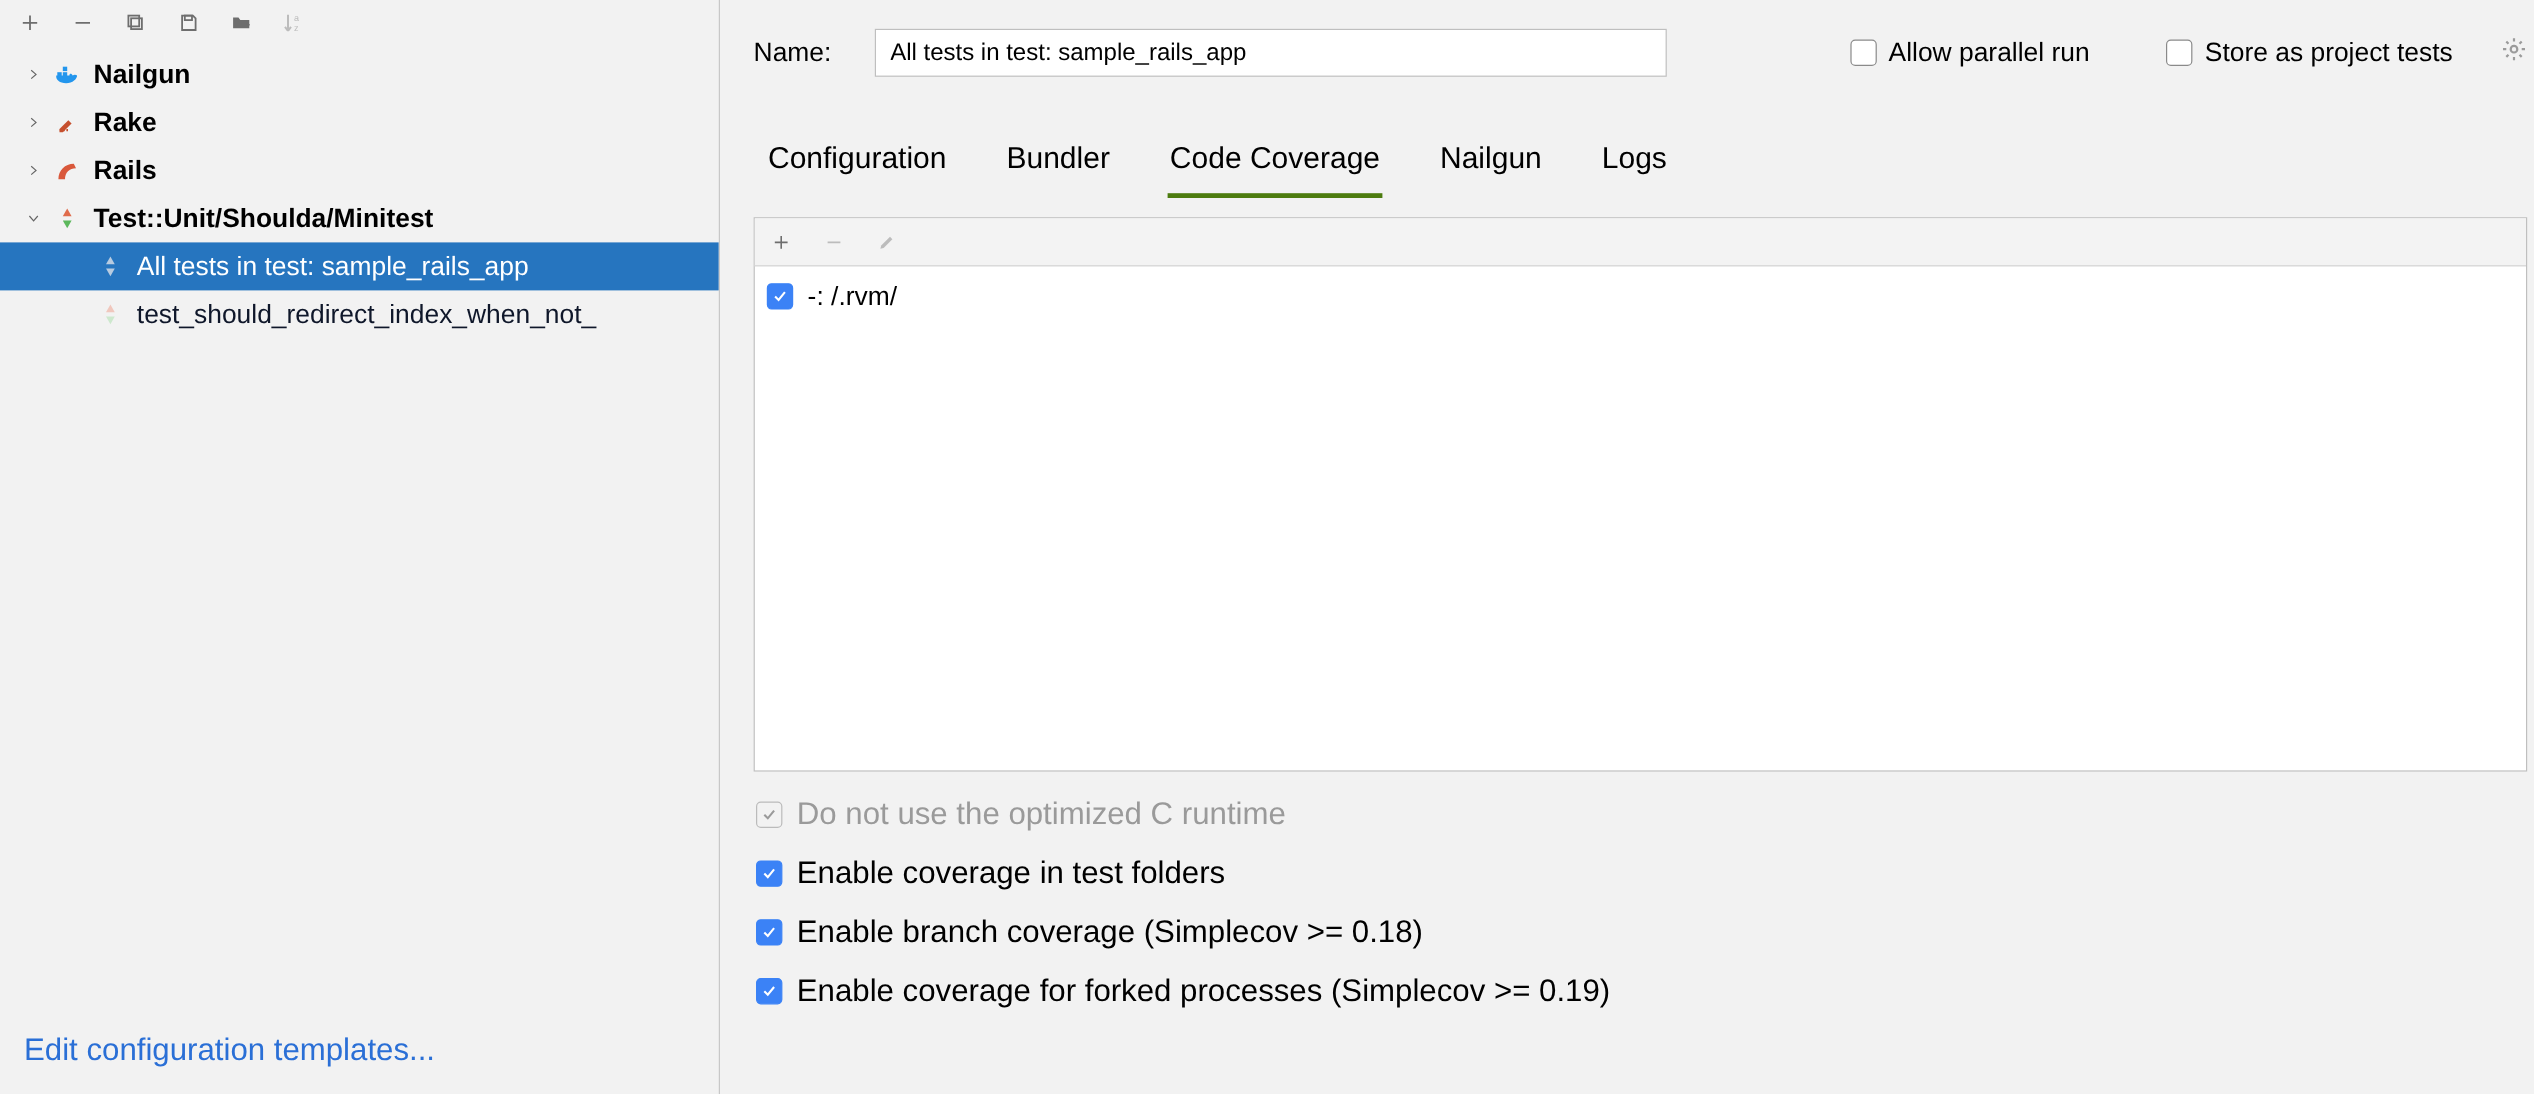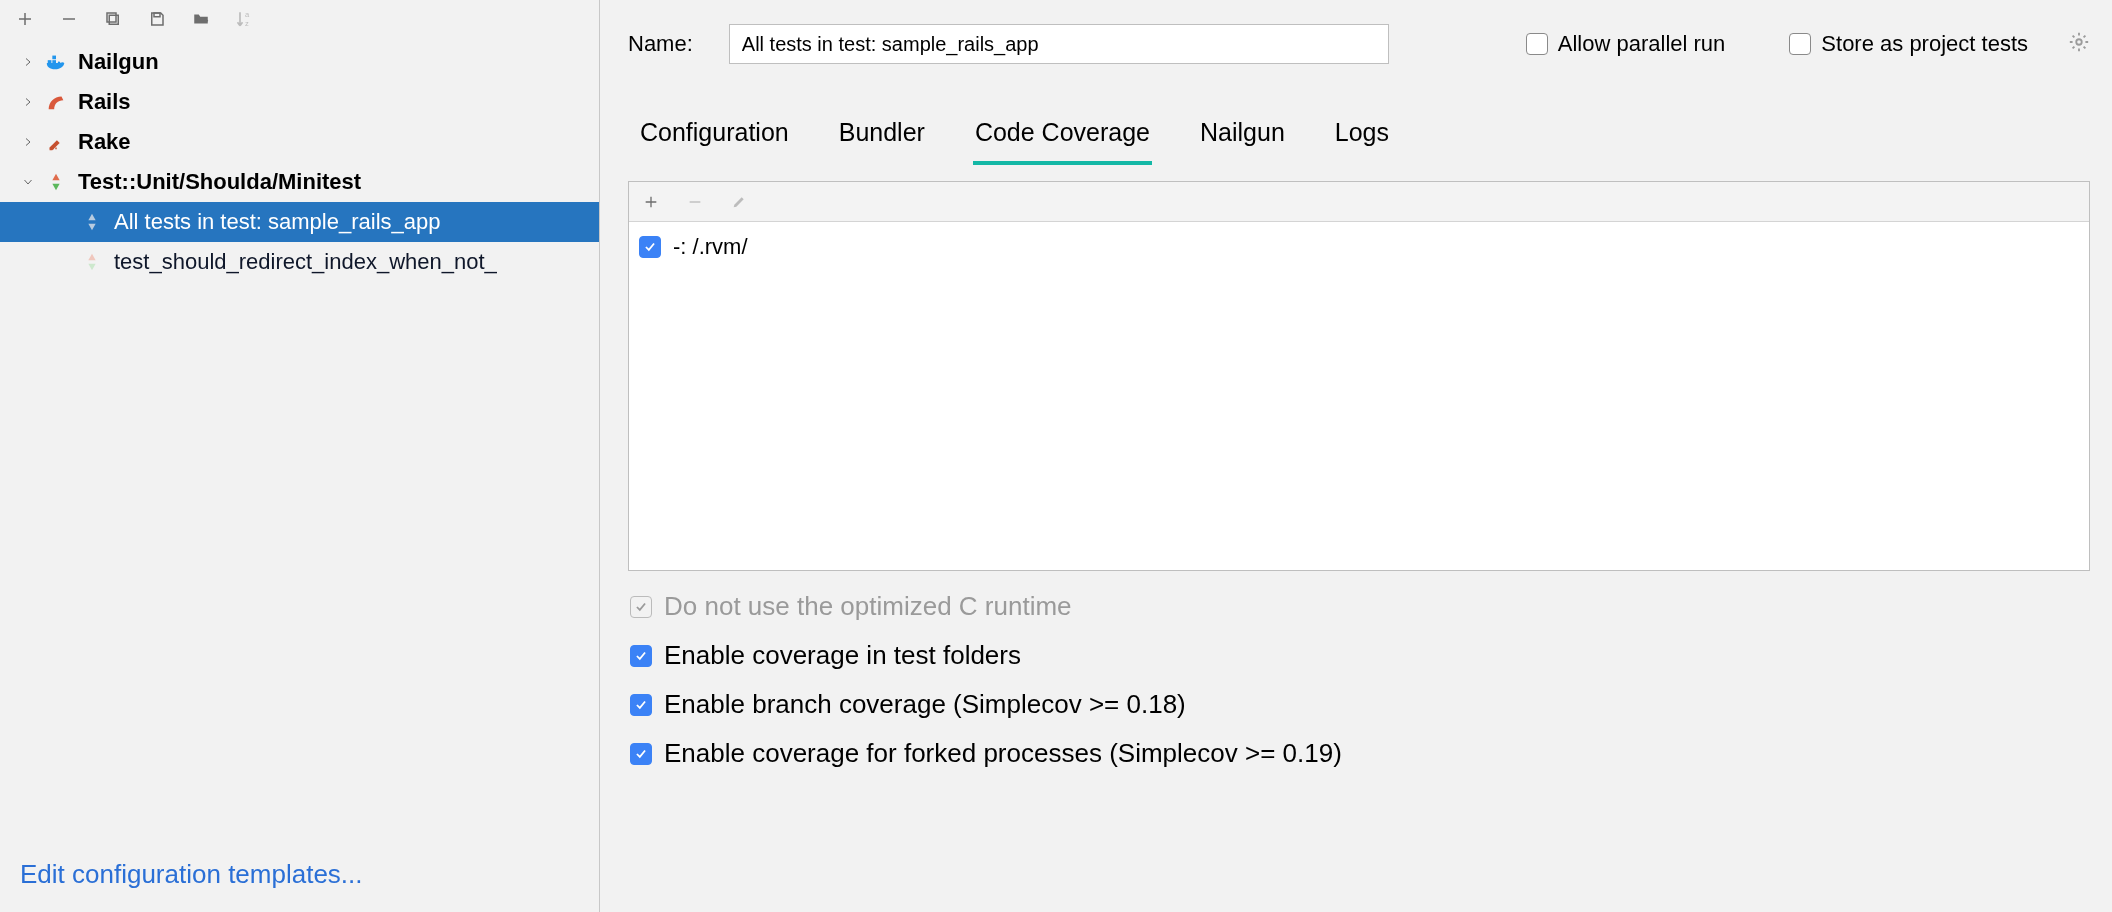--- a/index.html
+++ b/index.html
@@ -59,21 +59,21 @@
   }
   .tree-row.dimmed .lbl { color: #0f172a; }
   .sidebar-footer {
     padding: 14px 20px 22px 20px;
   }
   .link { color: #2a6fd6; cursor: pointer; font-size: 26px; }
 
   .main {
     flex: 1;
     background: #f2f2f2;
-    padding: 24px 22px 0 28px;
+    padding: 24px 6px 0 28px;
     display: flex; flex-direction: column;
   }
   .name-row {
     display: flex; align-items: center; gap: 36px;
     margin-bottom: 48px;
   }
   .name-label { font-size: 22px; }
   .name-input {
     width: 660px; height: 40px;
     background: #fff;
@@ -116,29 +116,29 @@
     padding-left: 10px;
     border-bottom: 0;
   }
   .tab {
     font-size: 25px;
     padding: 6px 2px 14px 2px;
     cursor: pointer;
     color: #000000;
   }
   .tab.active {
-    border-bottom: 4px solid #14b8a6;
+    border-bottom: 4px solid #4d7c0f;
   }
 
   .panel {
     margin-top: 16px;
     border: 1px solid #bfbfbf;
     background: #fff;
     display: flex; flex-direction: column;
-    height: 390px;
+    height: 462px;
   }
   .panel-toolbar {
     height: 40px;
     background: #f3f3f3;
     border-bottom: 1px solid #d4d4d4;
     display: flex; align-items: center; gap: 24px;
     padding: 0 12px;
     color: #8a8a8a;
   }
   .panel-toolbar .tb-icon { width: 20px; height: 20px; display:flex;align-items:center;justify-content:center; cursor:pointer; }
@@ -223,39 +223,39 @@
       </div>
 
       <div class="tree-row bold">
         <span class="chevron">
           <svg width="12" height="12" viewBox="0 0 24 24">
               <path d="M8 5l8 7-8 7" fill="none" stroke="#666" stroke-width="2"></path>
             </svg>
         </span>
         <span class="node-icon">
           <svg width="22" height="22" viewBox="0 0 24 24">
-              <path d="M4 20c0-8 6-14 14-14l2 4c-6 0-10 4-10 10H4z" fill="#d9583b"></path>
-            </svg>
-        </span>
-        <span class="lbl">Rails</span>
+              <path d="M5 18l8-8 3 3-8 8H5v-3z" fill="#c6502e"></path>
+              <path d="M6 20v-2M9 20v-2M12 20v-2" stroke="#c6502e" stroke-width="1.5"></path>
+            </svg>
+        </span>
+        <span class="lbl">Rake</span>
       </div>
 
       <div class="tree-row bold">
         <span class="chevron">
           <svg width="12" height="12" viewBox="0 0 24 24">
               <path d="M8 5l8 7-8 7" fill="none" stroke="#666" stroke-width="2"></path>
             </svg>
         </span>
         <span class="node-icon">
           <svg width="22" height="22" viewBox="0 0 24 24">
-              <path d="M5 18l8-8 3 3-8 8H5v-3z" fill="#c6502e"></path>
-              <path d="M6 20v-2M9 20v-2M12 20v-2" stroke="#c6502e" stroke-width="1.5"></path>
-            </svg>
-        </span>
-        <span class="lbl">Rake</span>
+              <path d="M4 20c0-8 6-14 14-14l2 4c-6 0-10 4-10 10H4z" fill="#d9583b"></path>
+            </svg>
+        </span>
+        <span class="lbl">Rails</span>
       </div>
 
       <div class="tree-row bold">
         <span class="chevron">
           <svg width="12" height="12" viewBox="0 0 24 24">
               <path d="M5 8l7 8 7-8" fill="none" stroke="#666" stroke-width="2"></path>
             </svg>
         </span>
         <span class="node-icon">
           <svg width="22" height="22" viewBox="0 0 24 24">

